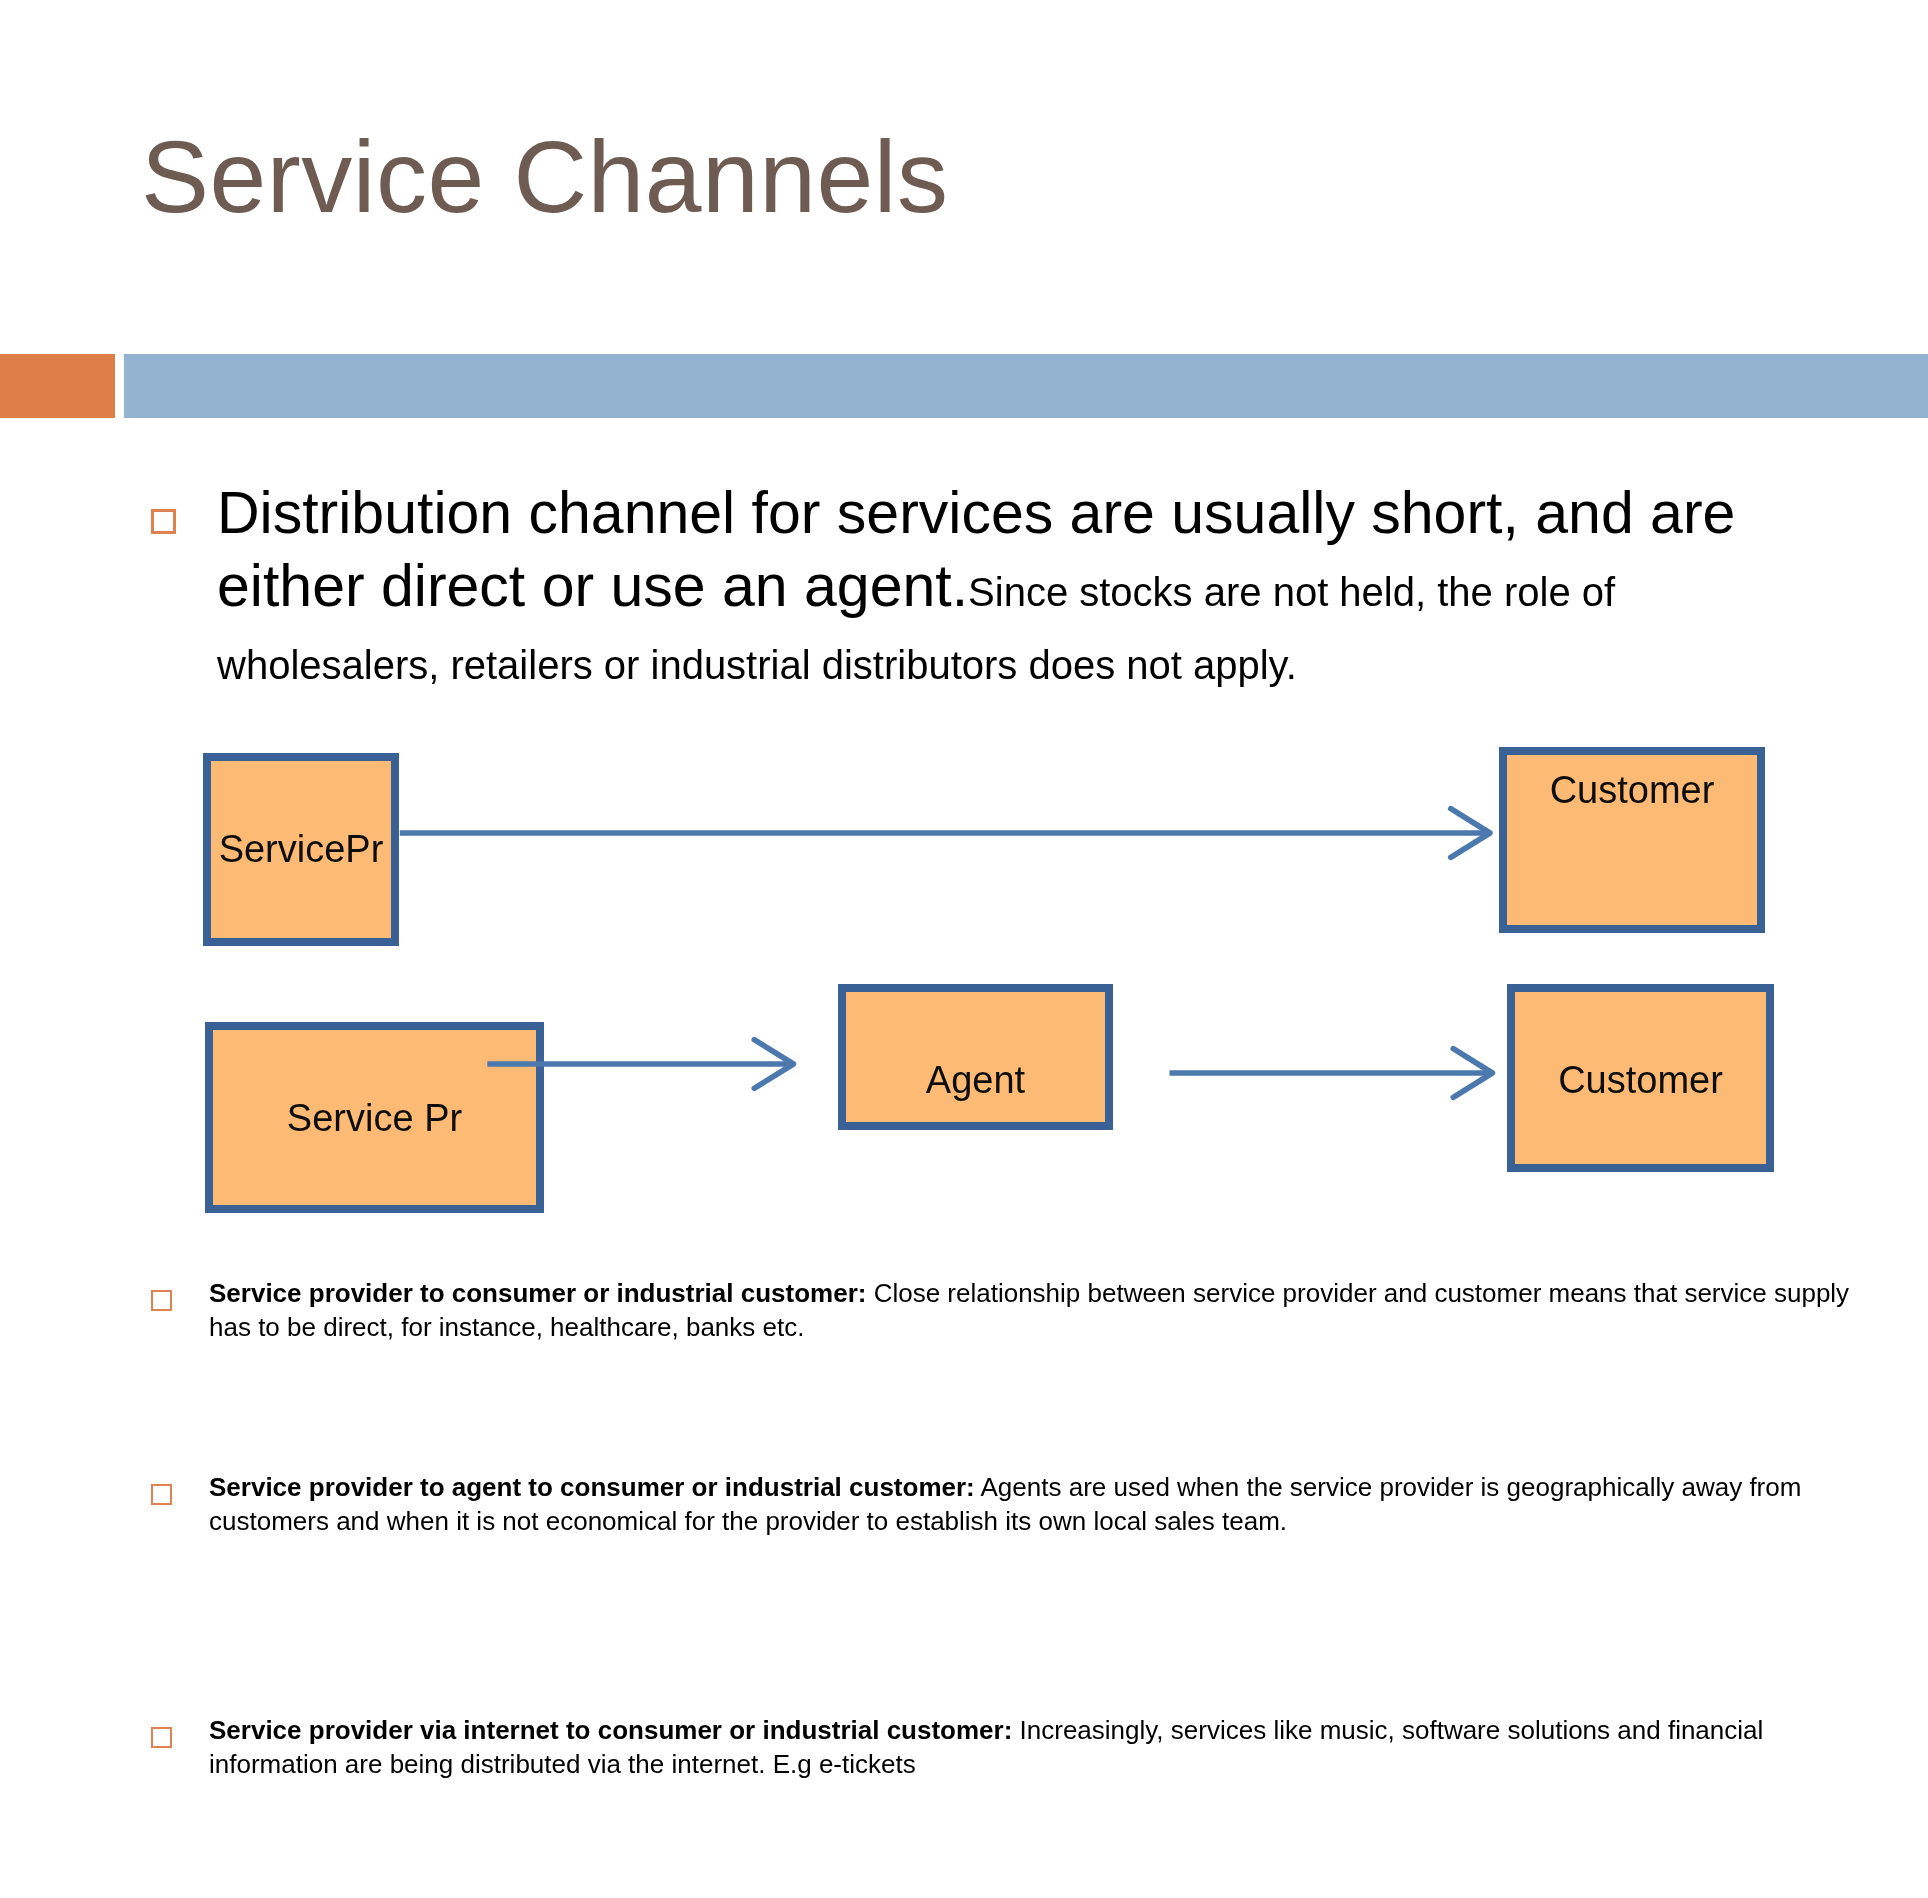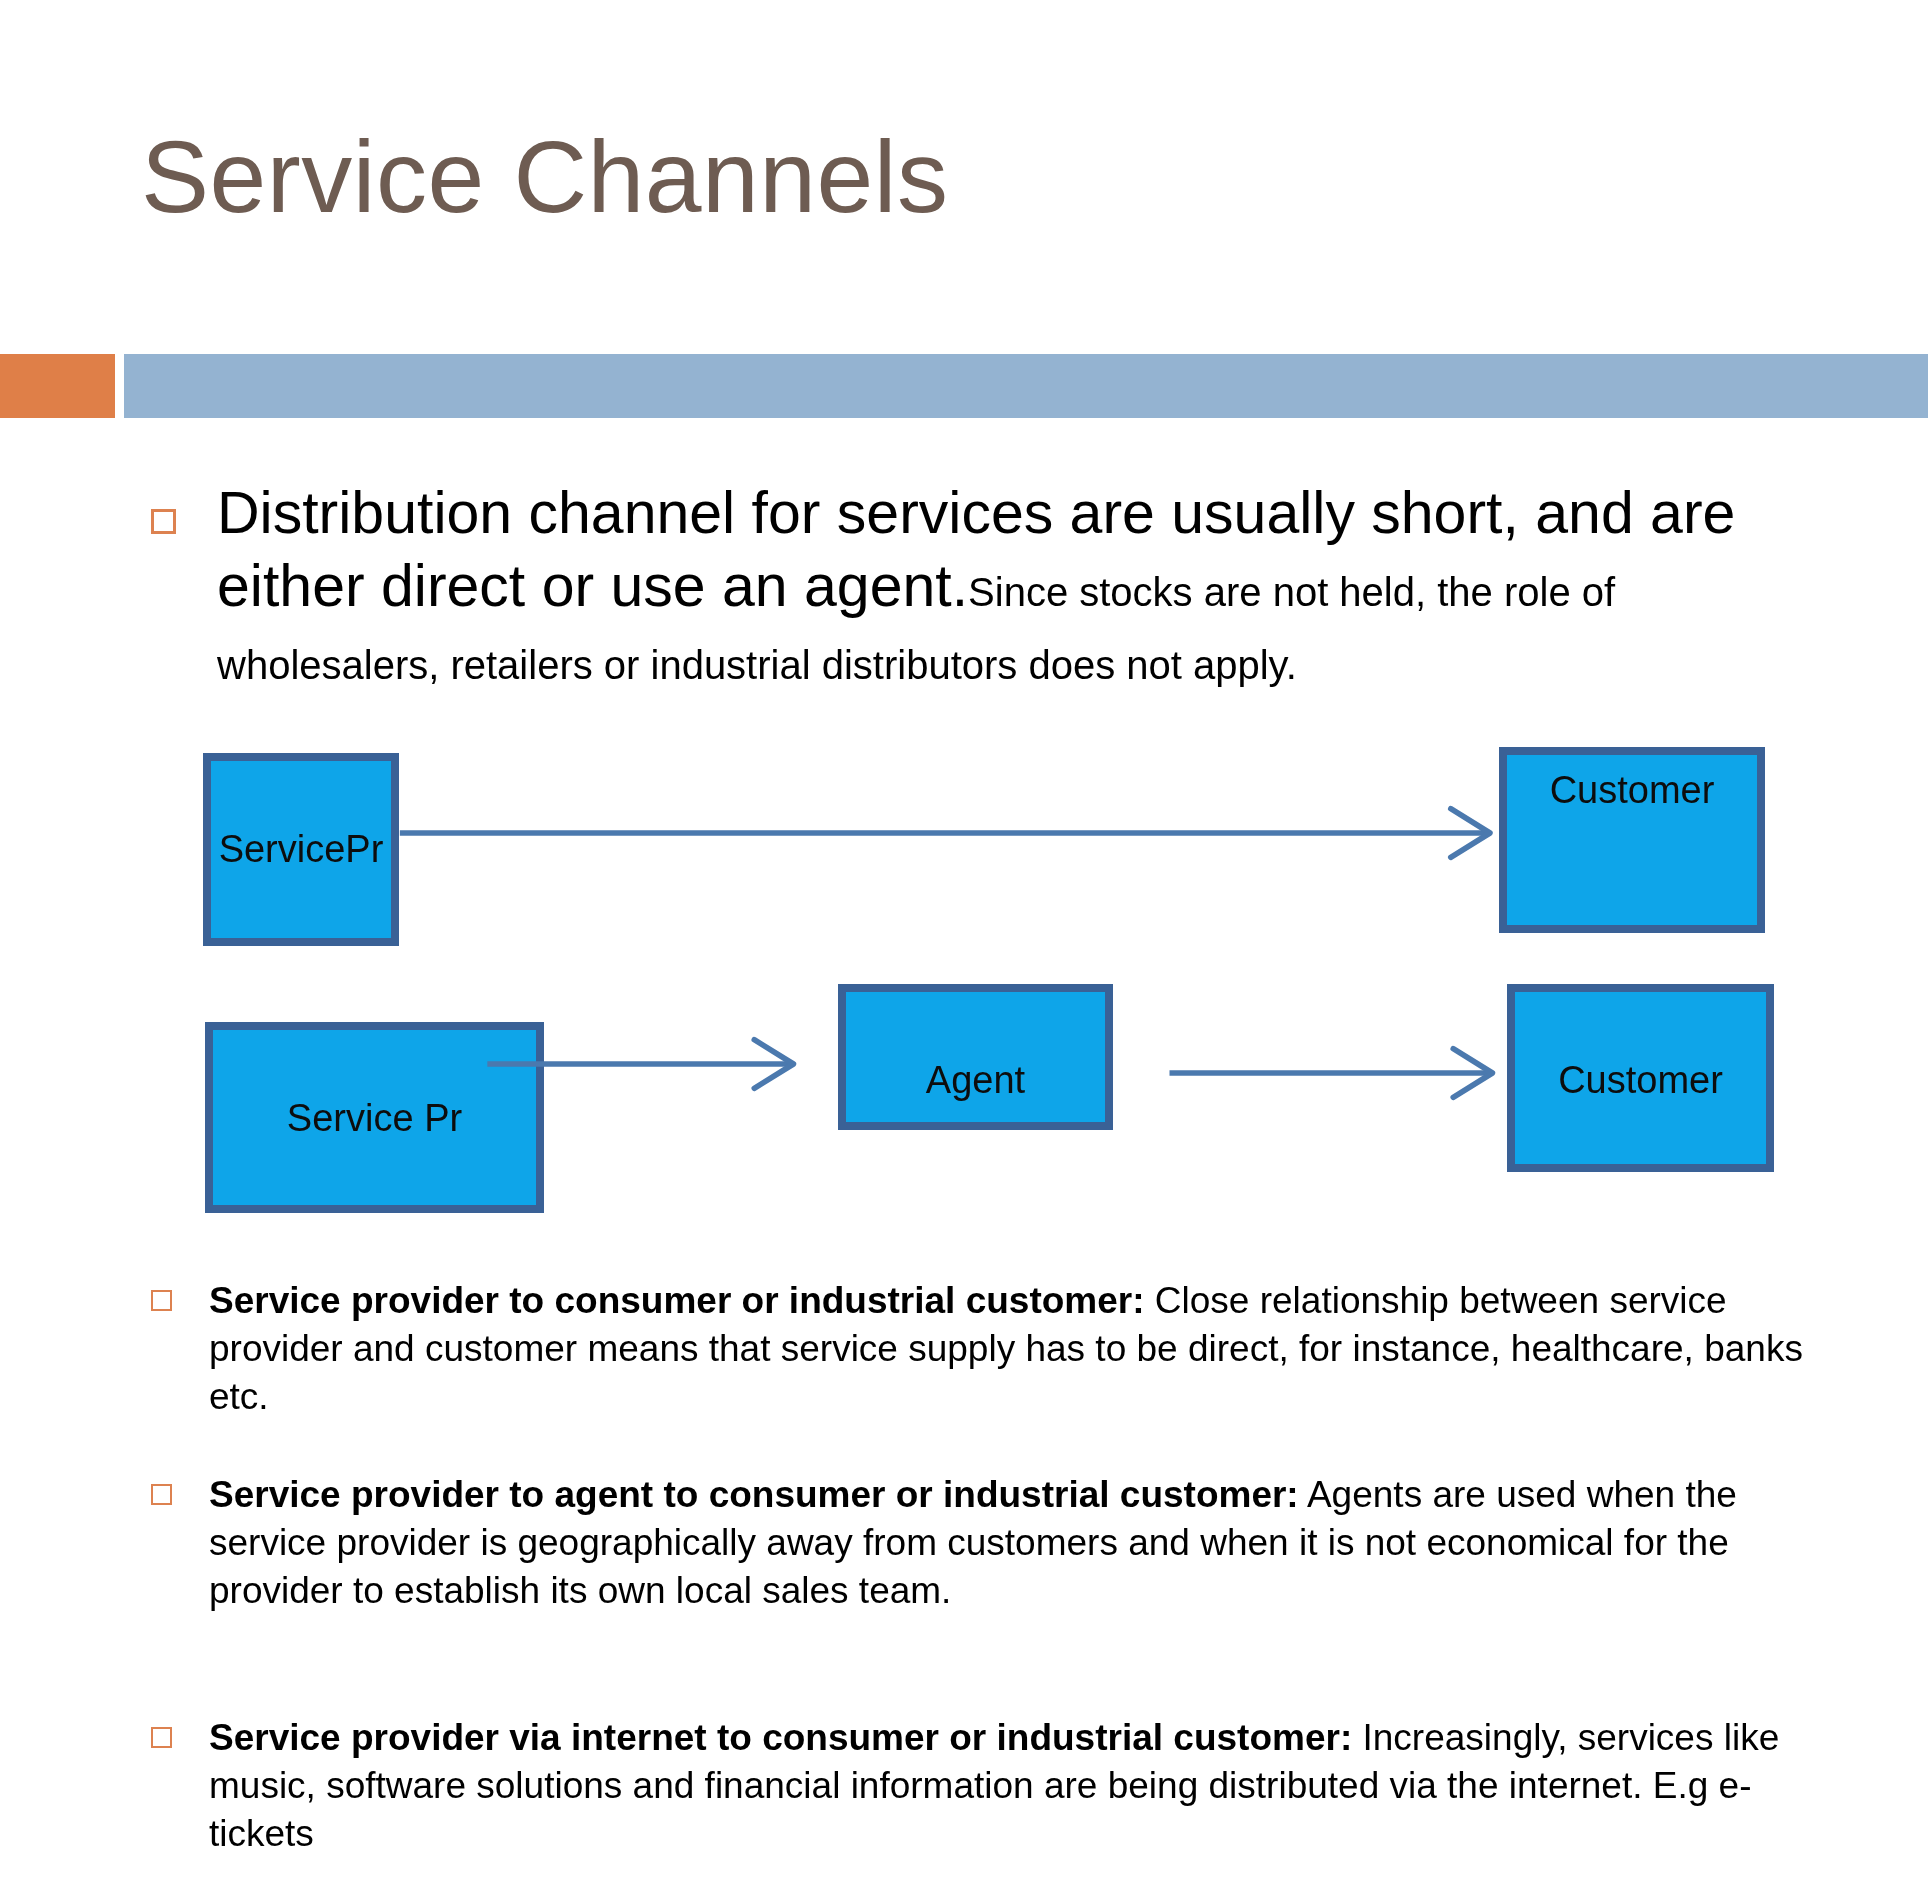--- a/index.html
+++ b/index.html
@@ -106,21 +106,21 @@
     width: 1704px;
   }
   .bullet-sm .bullet-marker {
     top: 13px;
     width: 21px;
     height: 21px;
     border-width: 2.8px;
   }
   .bullet-sm .bullet-text {
     margin-left: 58px;
-    font-size: 37px;
+    font-size: 26px;
     line-height: 1.30;
   }
   .bullet-sm b {
     font-weight: bold;
   }
 
   #bullet-2 { left: 151px; top: 1277px; }
   #bullet-3 { left: 151px; top: 1471px; }
   #bullet-4 { left: 151px; top: 1714px; }
 
@@ -129,21 +129,21 @@
     position: absolute;
     left: 0;
     top: 0;
     width: 1928px;
     height: 1898px;
     pointer-events: none;
   }
   .node-box {
     position: absolute;
     border: 8.5px solid #3A6196;
-    background: #0ea5e9;
+    background: #fdba74;
     box-sizing: border-box;
     pointer-events: auto;
   }
   .node-label {
     display: block;
     font-size: 38px;
     color: #0d0d0d;
     text-align: center;
     line-height: 1.1;
   }

